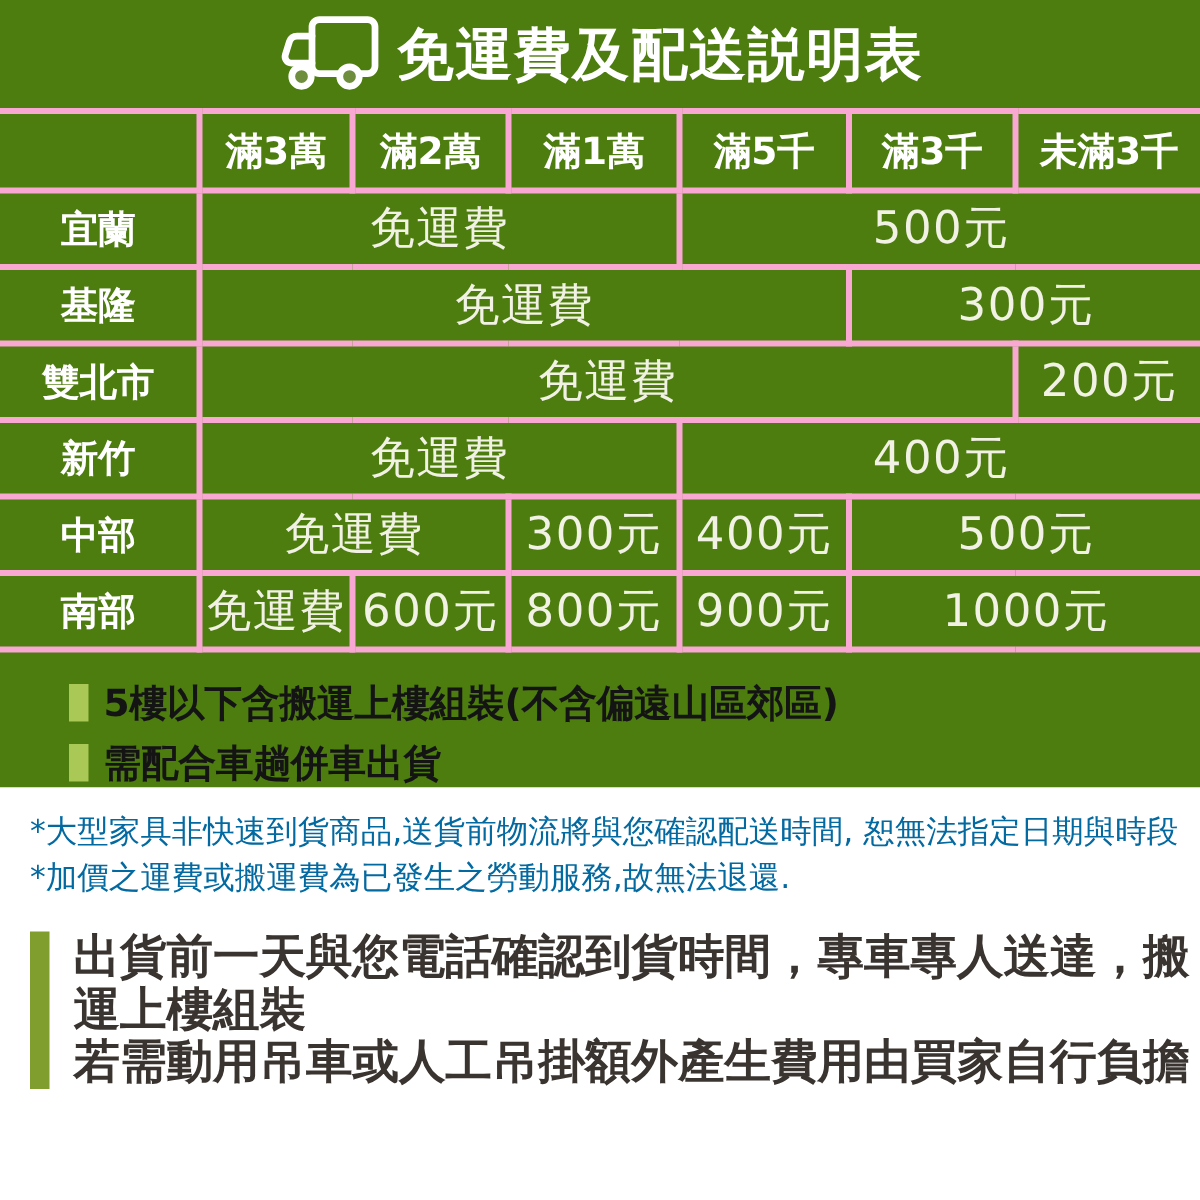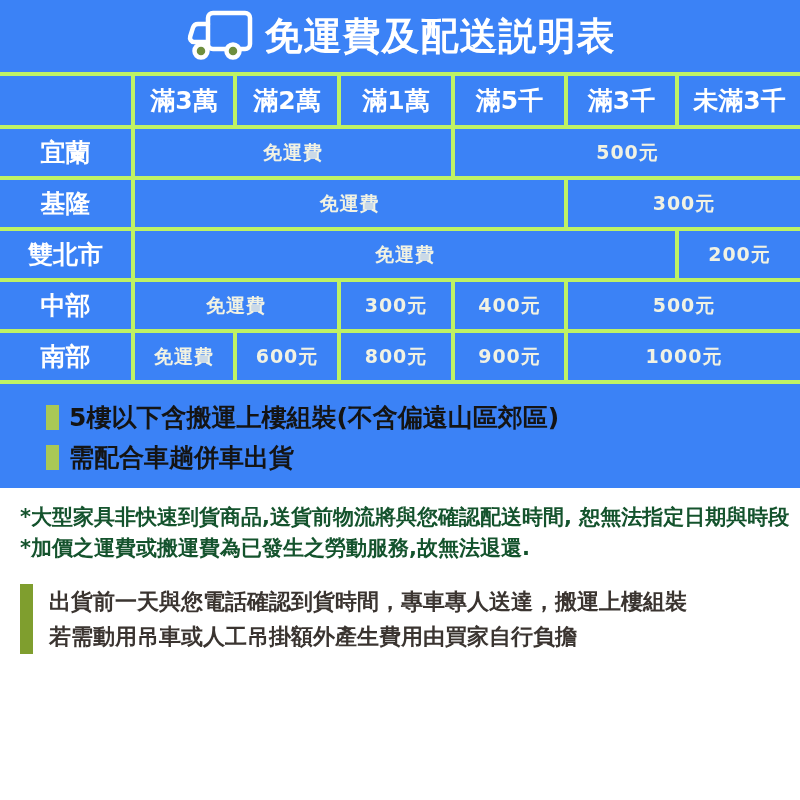--- a/index.html
+++ b/index.html
@@ -2,49 +2,49 @@
 <html><head>
 <meta charset="utf-8">
 <style>
   html,body { margin:0; padding:0; }
   body {
     width:800px; height:800px;
     background:#ffffff;
     font-family:"DejaVu Sans", sans-serif;
     overflow:hidden;
   }
-  .green-section { background:#3b82f6; padding-bottom:14px; }
+  .green-section { background:#4d7c0f; }
 
   
   .title-row { height:72px; display:flex; align-items:center; justify-content:center; gap:8px; }
   .title-text { font-size:38px; font-weight:bold; color:#ffffff; letter-spacing:1px; }
   .truck { display:flex; align-items:center; }
 
   
   table { border-collapse:collapse; width:800px; table-layout:fixed; }
-  th, td { border:4px solid #bef264; text-align:center; vertical-align:middle; padding:0; }
+  th, td { border:4px solid #f9a8d4; text-align:center; vertical-align:middle; padding:0; }
   th:first-child, td:first-child { border-left:none; }
   th:last-child, td:last-child { border-right:none; }
   thead th { height:49px; font-size:25px; font-weight:bold; color:#ffffff; }
   td.region { height:47px; font-size:25px; font-weight:bold; color:#ffffff; }
-  td.fee { font-size:19px; font-weight:bold; color:#f1f2e3; letter-spacing:1px; }
+  td.fee { font-size:30px; font-weight:normal; color:#f1f2e3; letter-spacing:1px; }
 
   
   .green-notes { padding:10px 0 0 18px; }
   .green-note { display:flex; align-items:center; margin-top:7px; font-size:25px; font-weight:bold; color:#141414;margin-left:28px; }
   .bullet { width:13px; height:25px; background:#a9c855; margin-right:10px; flex:none; }
 
   
   .white-section { background:#ffffff; padding-top:14px; }
   .fine-print { padding-left:20px; }
-  .fine-print-line { font-size:21px; font-weight:bold; color:#14532d; line-height:31px; }
+  .fine-print-line { font-size:21px; font-weight:normal; color:#0369a1; line-height:31px; }
 
   .delivery-note { display:flex; margin:20px 0 0 20px; }
   .delivery-bar { width:13px; background:#7f9e2e; margin-right:16px; flex:none; }
-  .delivery-text { font-size:22px; font-weight:bold; color:#3a3430; line-height:35px; }
+  .delivery-text { font-size:31px; font-weight:bold; color:#3a3430; line-height:35px; }
 </style>
 </head>
 <body>
 
 <div class="green-section">
 
   <div class="title-row">
     <span class="truck">
       <svg width="72" height="52" viewBox="0 0 72 52" xmlns="http://www.w3.org/2000/svg">
         <rect x="23" y="3" width="42" height="36" rx="5" fill="none" stroke="#ffffff" stroke-width="4.5"></rect>
@@ -87,20 +87,25 @@
           <td class="region">基隆</td>
           <td class="fee" colspan="4">免運費</td>
           <td class="fee" colspan="2">300元</td>
         </tr>
         <tr>
           <td class="region">雙北市</td>
           <td class="fee" colspan="5">免運費</td>
           <td class="fee" colspan="1">200元</td>
         </tr>
         <tr>
+          <td class="region">新竹</td>
+          <td class="fee" colspan="3">免運費</td>
+          <td class="fee" colspan="3">400元</td>
+        </tr>
+        <tr>
           <td class="region">中部</td>
           <td class="fee" colspan="2">免運費</td>
           <td class="fee" colspan="1">300元</td>
           <td class="fee" colspan="1">400元</td>
           <td class="fee" colspan="2">500元</td>
         </tr>
         <tr>
           <td class="region">南部</td>
           <td class="fee" colspan="1">免運費</td>
           <td class="fee" colspan="1">600元</td>

